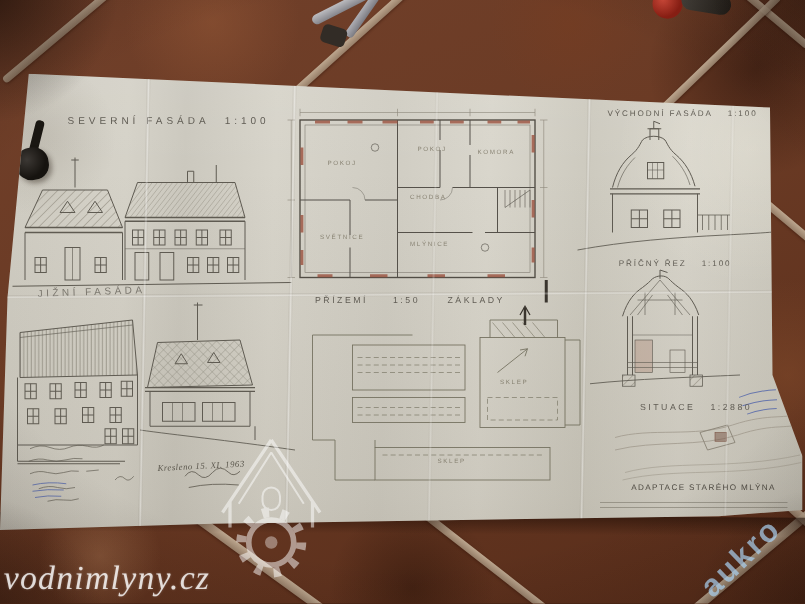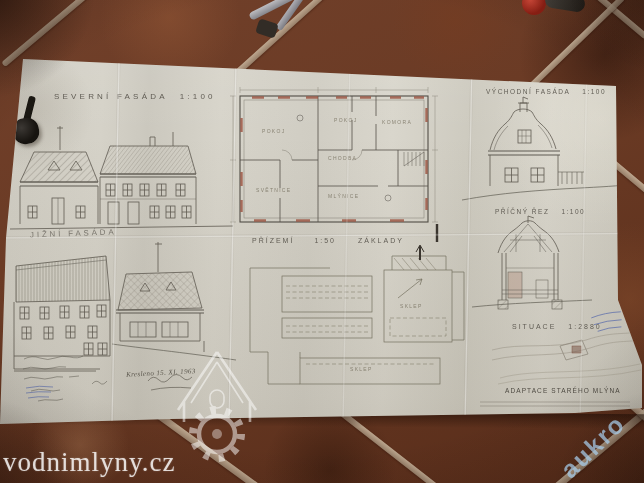--- a/index.html
+++ b/index.html
@@ -76,21 +76,21 @@
   .vignette{position:absolute;inset:0;pointer-events:none;background:
     radial-gradient(circle 155px at -2% -2%, rgba(12,5,2,.62), transparent 70%),
     radial-gradient(circle 130px at 102% -4%, rgba(12,5,2,.45), transparent 70%),
     radial-gradient(circle 150px at 103% 104%, rgba(12,5,2,.34), transparent 75%),
     radial-gradient(circle 140px at -3% 104%, rgba(12,5,2,.40), transparent 75%),
     radial-gradient(ellipse 92% 82% at 50% 46%, transparent 58%, rgba(15,6,2,.30) 100%);}
 
   
   .wm-logo{position:absolute;left:158px;top:348px;opacity:.5;}
   .wm-site{position:absolute;left:3px;top:447px;font-family:"Liberation Serif",serif;
-    font-size:27px;letter-spacing:1px;color:rgba(255,255,255,.8);
+    font-style:italic;font-size:27px;letter-spacing:1px;color:rgba(255,255,255,.8);
     text-shadow:0 0 2px rgba(255,255,255,.25);white-space:nowrap;}
   .wm-aukro{position:absolute;left:575px;top:455px;transform:rotate(-44deg);
     transform-origin:left bottom;font-weight:bold;font-size:25px;letter-spacing:2px;
     color:rgba(168,205,235,.72);white-space:nowrap;}
 </style>
 </head>
 <body>
 
 <div class="scene">
 

